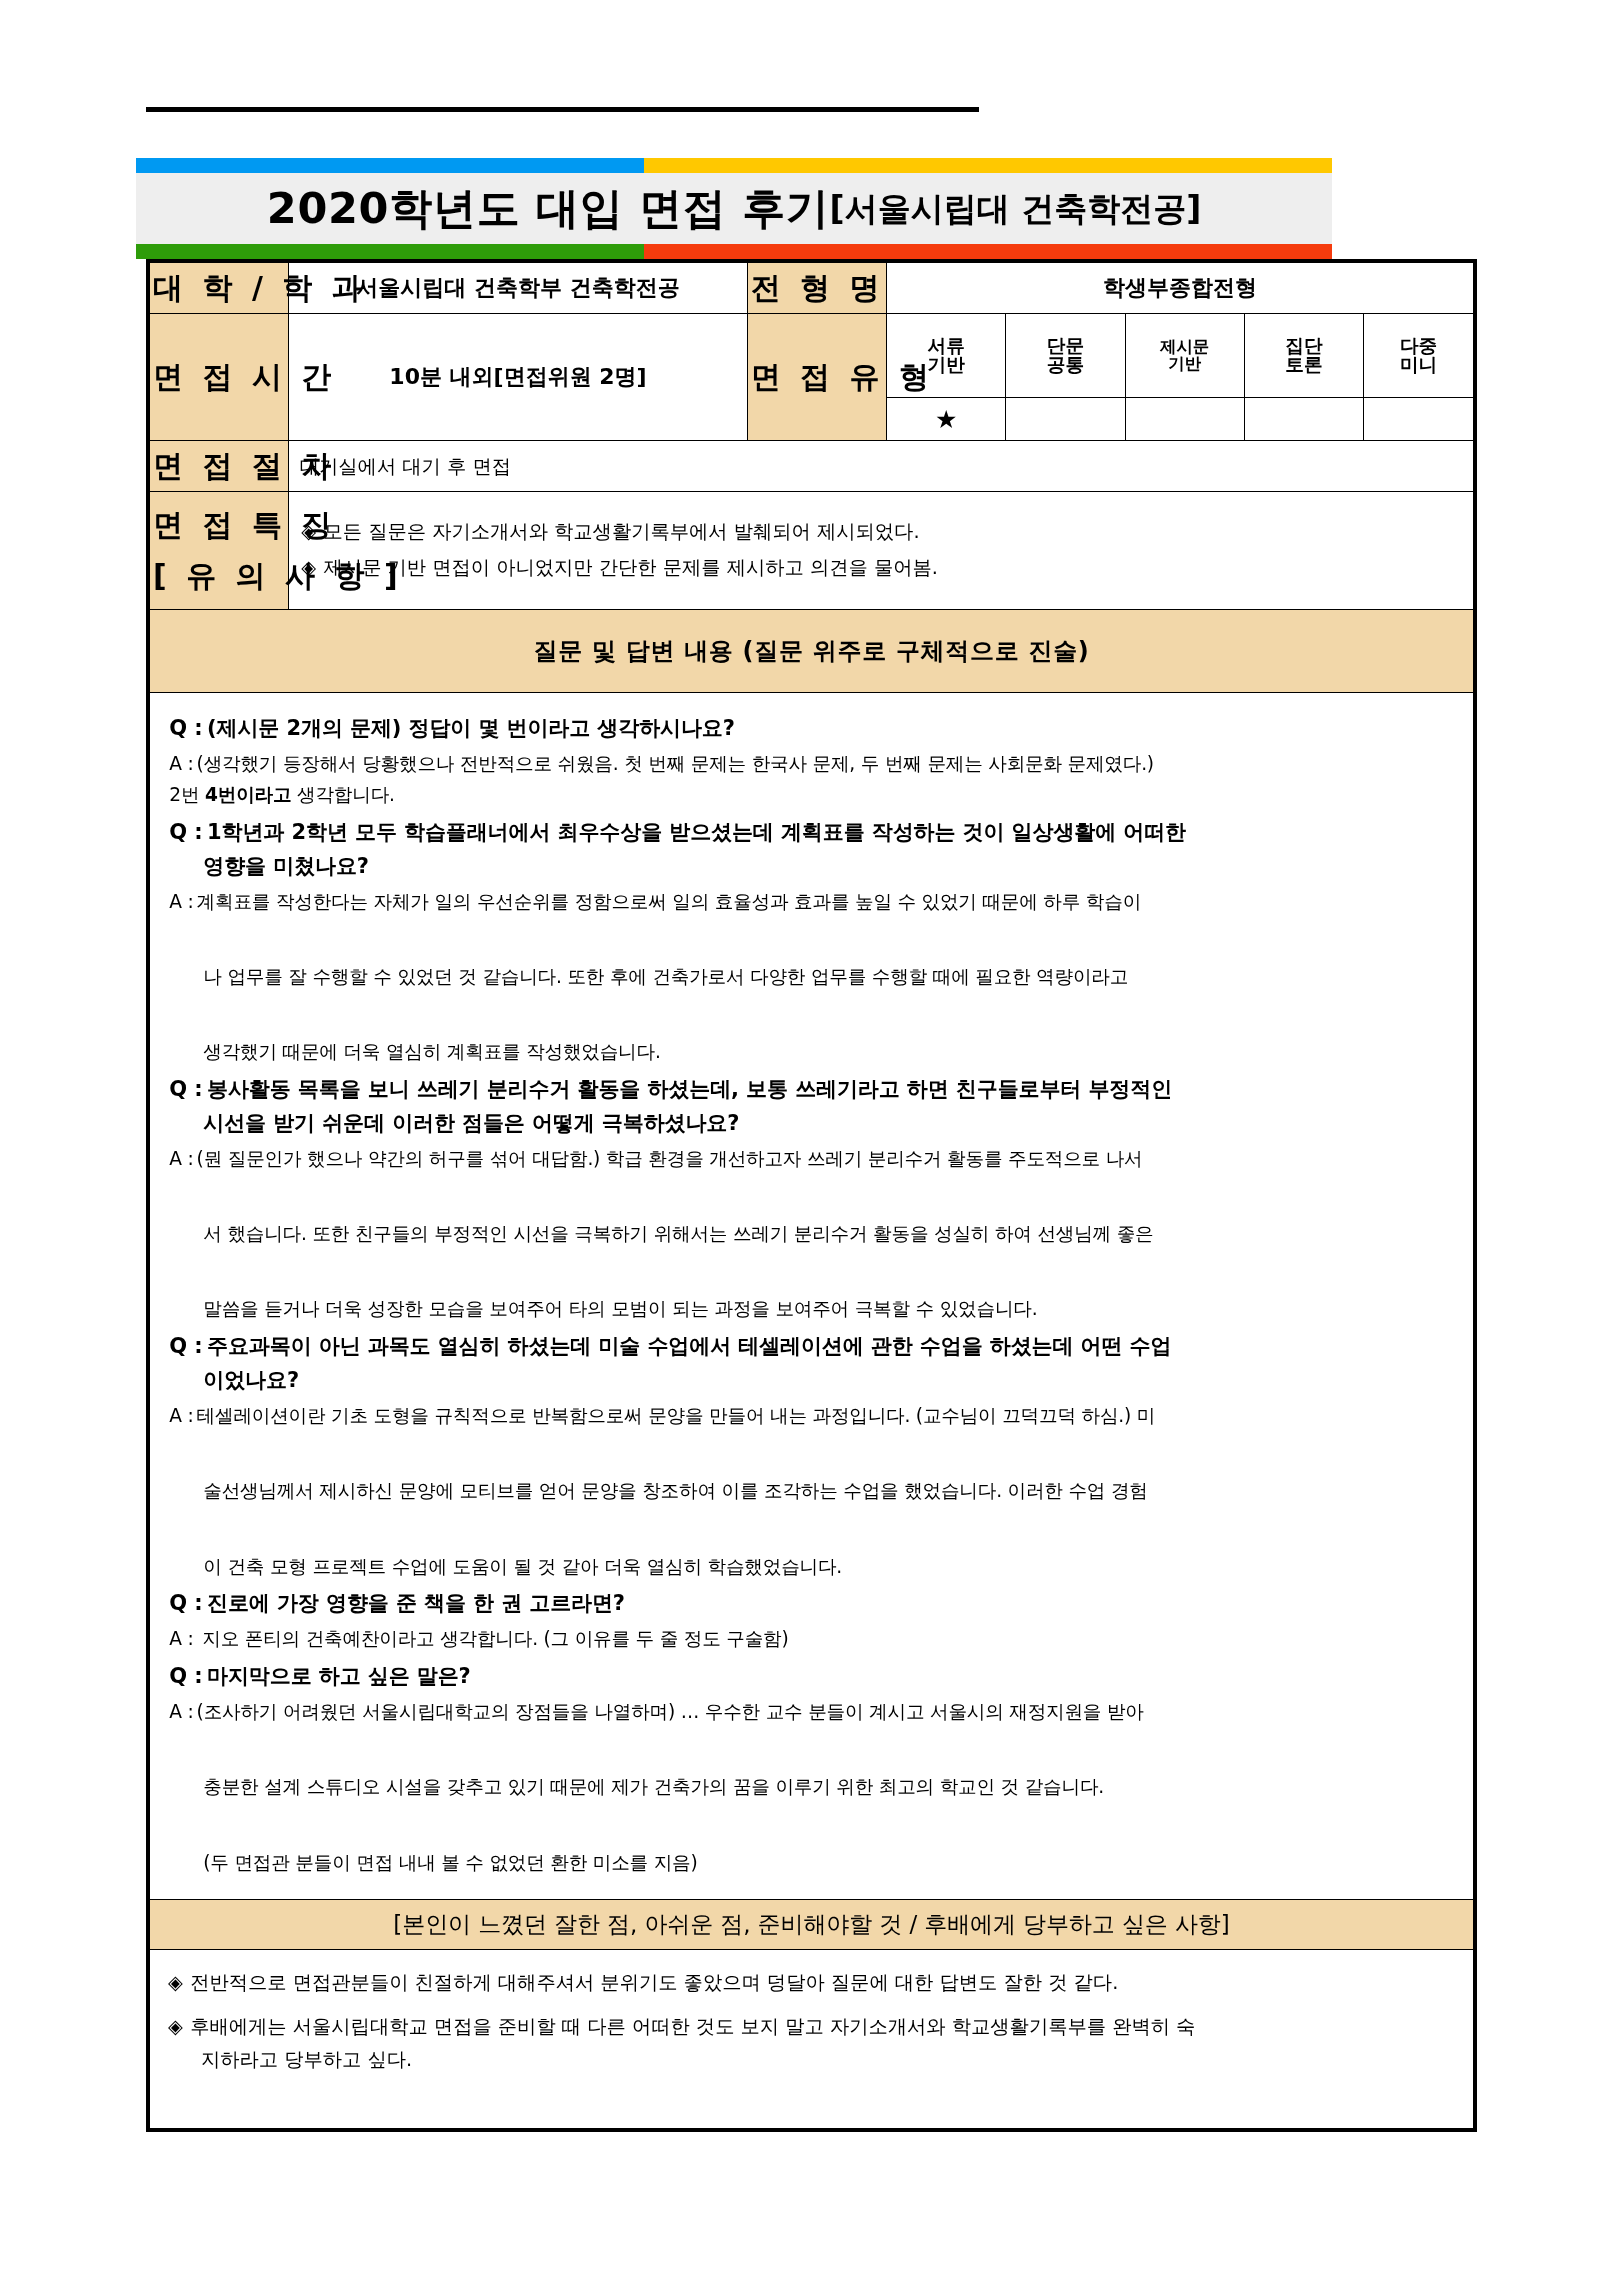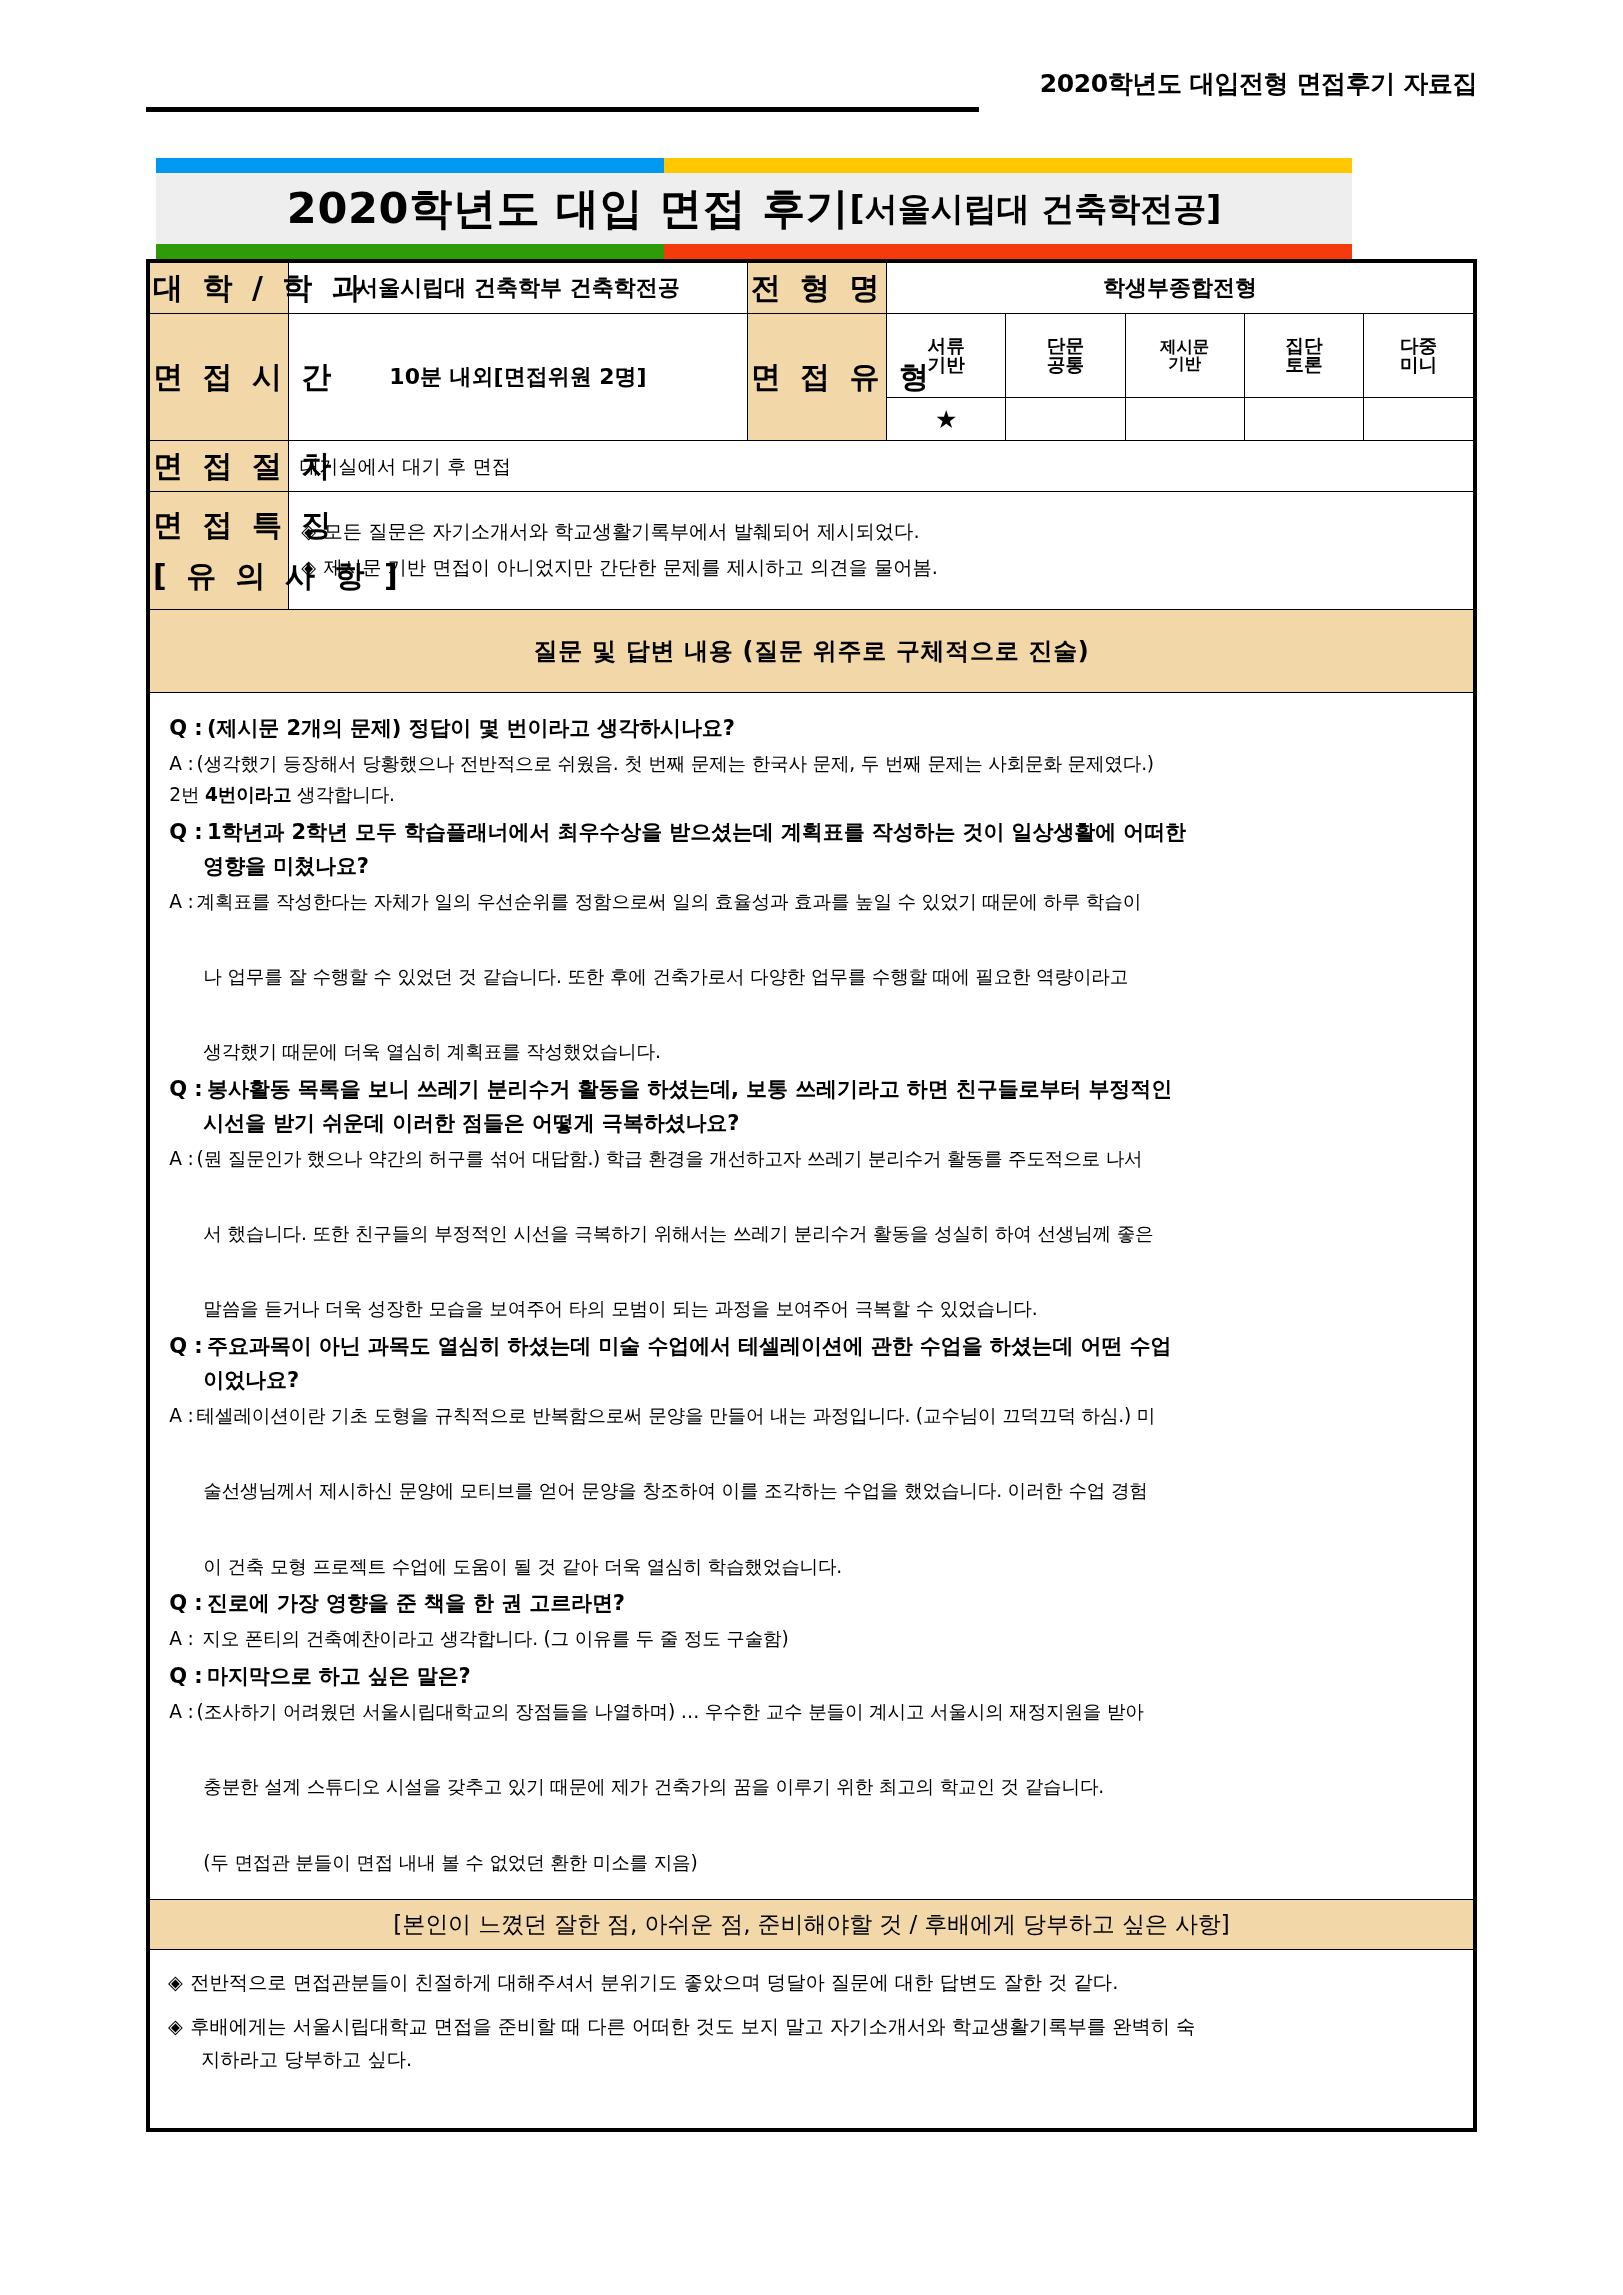--- a/index.html
+++ b/index.html
@@ -45,21 +45,21 @@
     font-size: 25px;
     font-weight: bold;
     letter-spacing: -0.4px;
     white-space: nowrap;
     line-height: 40px;
   }
 
   
   .banner {
     position: absolute;
-    left: 156px;
+    left: 136px;
     top: 158px;
     width: 1196px;
   }
   .banner-stripe {
     display: flex;
     width: 100%;
     height: 15px;
   }
   .banner-stripe > div { height: 100%; }
   .stripe-blue   { width: 42.5%; background: #0099f2; }
@@ -232,21 +232,20 @@
     letter-spacing: -0.7px;
   }
 </style>
 </head>
 <body>
 
 <div class="page">
 
   <div class="runhead">
     <div class="runhead-rule"></div>
-    <div class="runhead-title">2020학년도 대입전형 면접후기 자료집</div>
   </div>
 
   <div class="banner">
     <div class="banner-stripe">
       <div class="stripe-blue"></div>
       <div class="stripe-yellow"></div>
     </div>
     <div class="banner-body">
       <span class="banner-main">2020학년도 대입 면접 후기</span>
         <span class="banner-sub">[서울시립대 건축학전공]</span>

